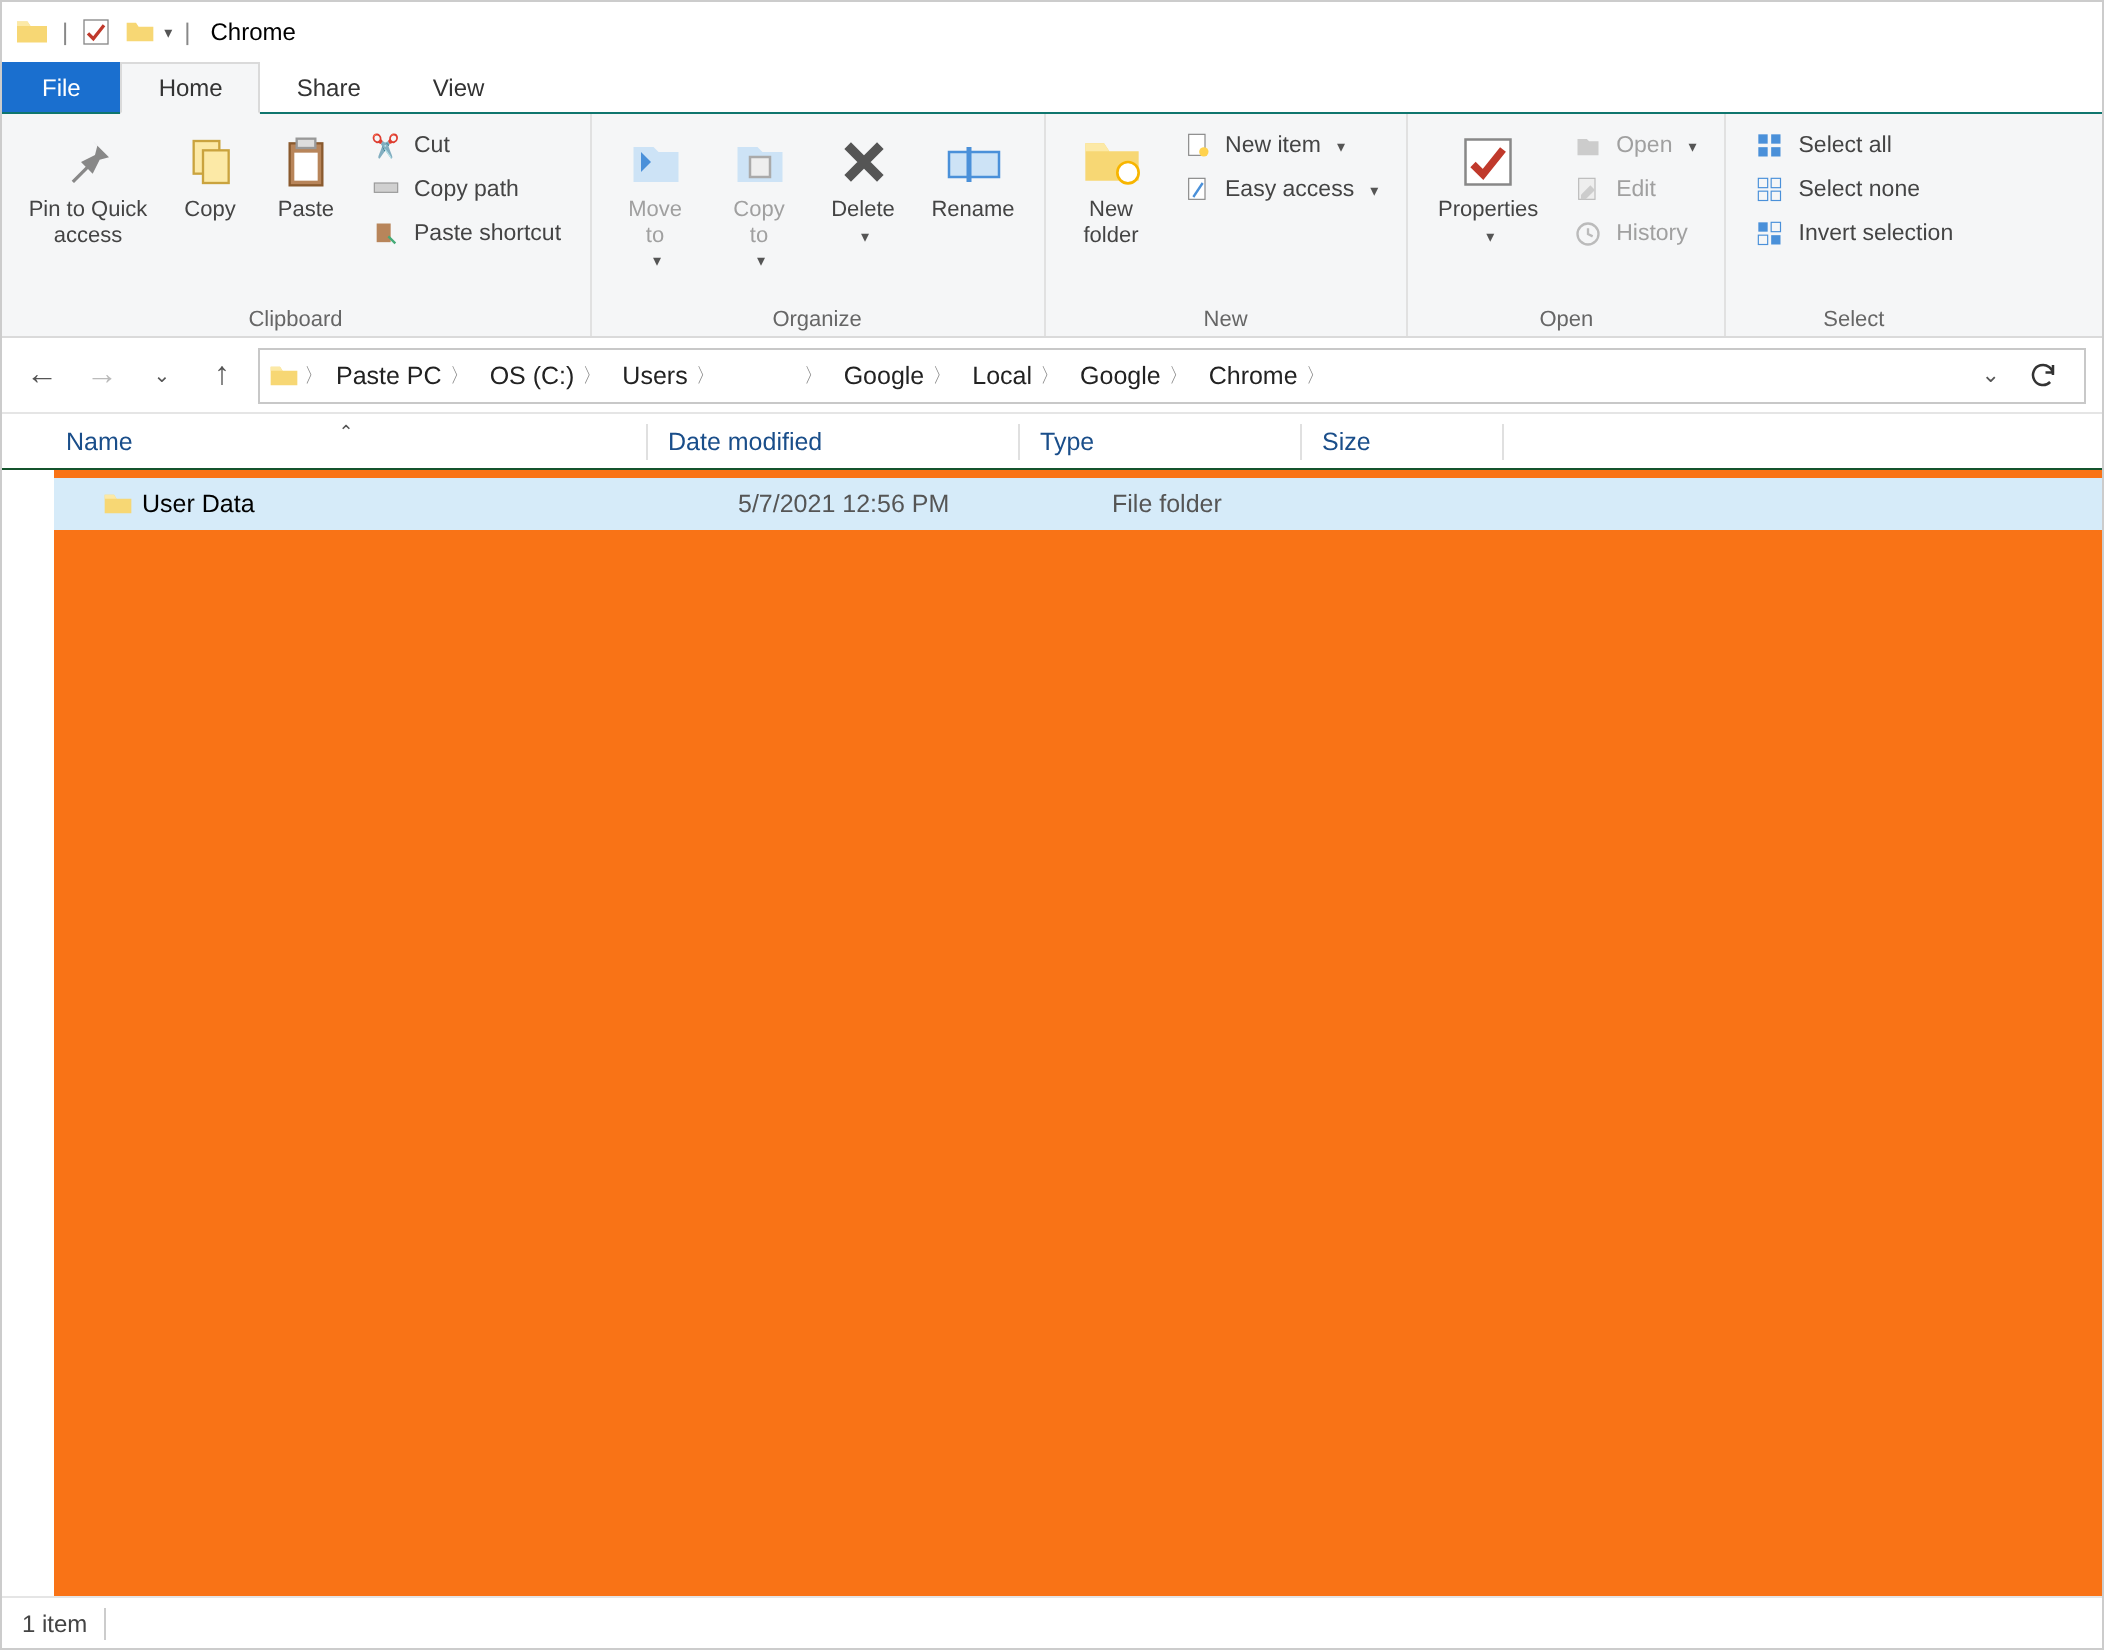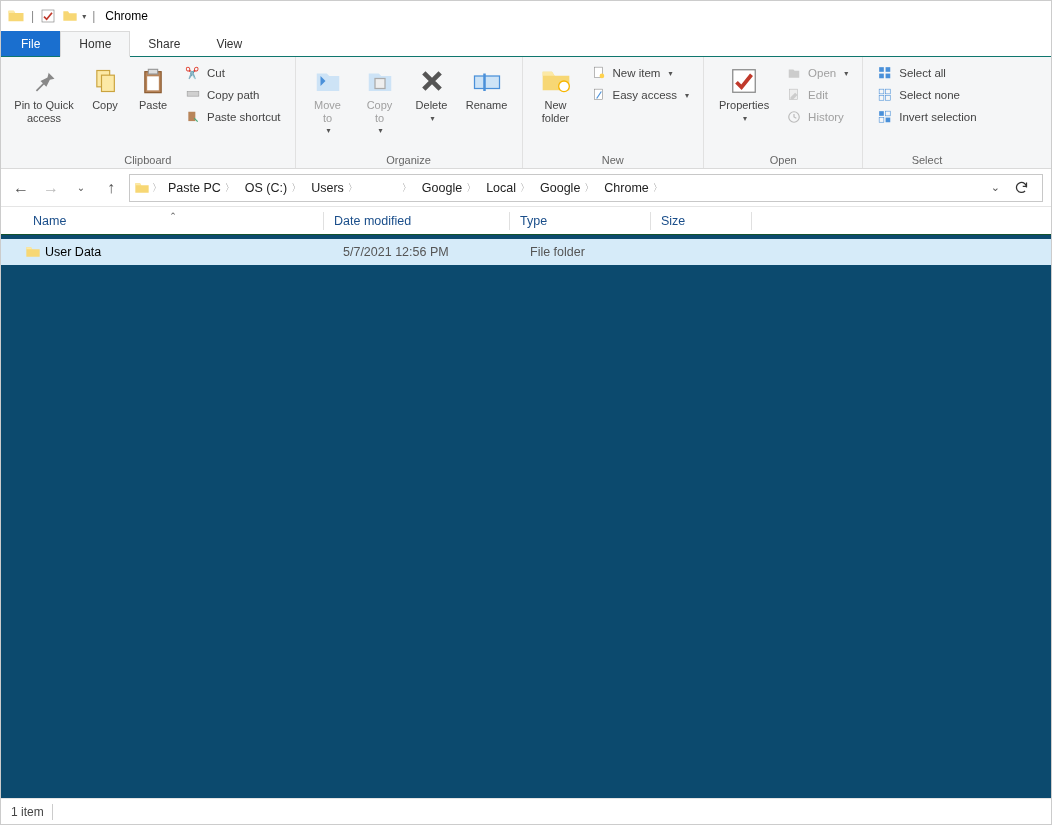--- a/index.html
+++ b/index.html
@@ -40,21 +40,21 @@
 
 .colheader { height:28px; display:flex; align-items:center; border-bottom:1px solid #14532d; font-size:12.5px; color:#1a4e8a; padding-left:22px;}
 .col { padding:0 10px; position:relative;}
 .col.name { width:300px;}
 .col.date { width:185px;}
 .col.type { width:140px;}
 .col.size { width:100px;}
 .col .sort { position:absolute; top:-3px; left:50%; transform:translateX(-50%); font-size:9px; color:#555;}
 .colsep { width:1px; height:18px; background:#e0e0e0;}
 
-.filelist { flex:1; overflow:auto; background:#0c4a6e; padding-top:4px;}
+.filelist { flex:1; overflow:auto; background:#f97316; padding-top:4px;margin-left:26px;}
 .filerow { height:26px; display:flex; align-items:center; font-size:12.5px; padding-left:24px; cursor:pointer;}
 .filerow.selected { background:#d6ebf9; }
 .filerow .icon { width:20px; display:flex; align-items:center;}
 .filerow .cname { width:298px; color:#000;}
 .filerow .cdate { width:187px; color:#555;}
 .filerow .ctype { width:142px; color:#555;}
 .filerow .csize { width:100px; color:#555;}
 
 .status { height:26px; border-top:1px solid #e5e5e5; display:flex; align-items:center; padding:0 10px; font-size:12px; color:#444;}
 .status .sepv{ width:1px; height:16px; background:#ccc; margin:0 8px;}

